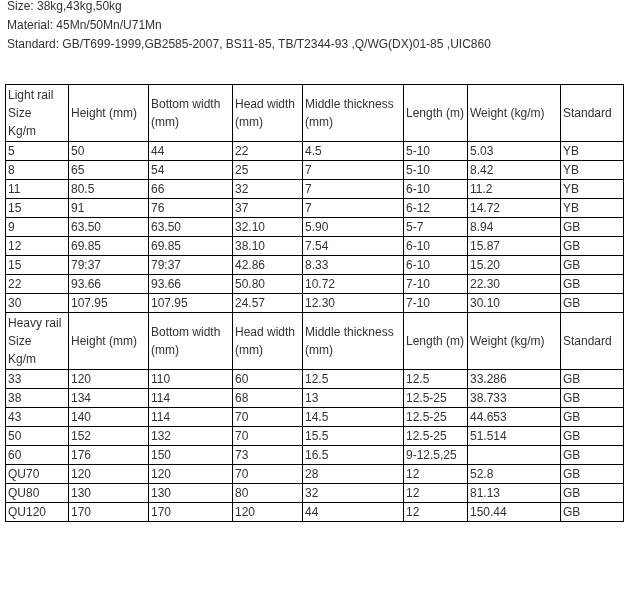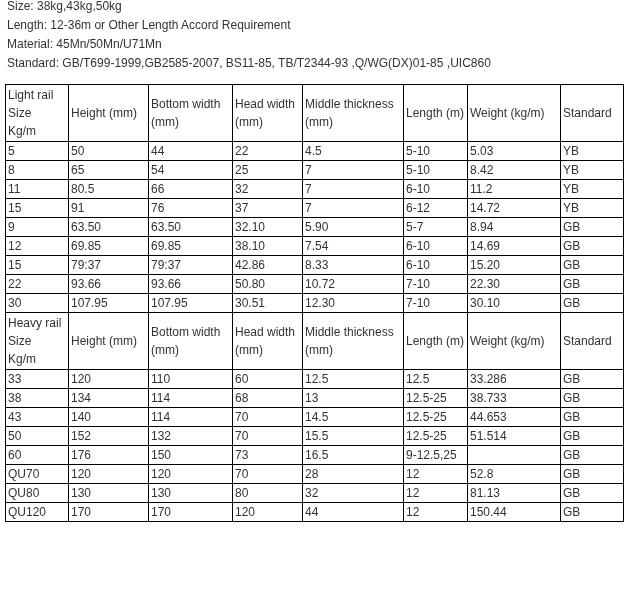--- a/index.html
+++ b/index.html
@@ -28,21 +28,20 @@
   }
   table.rail tr.hdr3 td { height: 56px; }
   table.rail tr.hdr2 td { height: 37px; }
   table.rail td.wrap { white-space: normal; }
 </style>
 </head>
 <body>
 
 <div class="specs">
   <p class="spec-line">Size: 38kg,43kg,50kg</p>
-  <p class="spec-line">Length: 12-36m or Other Length Accord Requirement</p>
   <p class="spec-line">Material: 45Mn/50Mn/U71Mn</p>
   <p class="spec-line">Standard: GB/T699-1999,GB2585-2007, BS11-85, TB/T2344-93 ,Q/WG(DX)01-85 ,UIC860</p>
 </div>
 
 <table class="rail">
   <colgroup>
     <col style="width:63px">
       <col style="width:80px">
       <col style="width:84px">
       <col style="width:70px">
@@ -116,21 +115,21 @@
         <td>8.94</td>
         <td>GB</td>
       </tr>
       <tr>
         <td>12</td>
         <td>69.85</td>
         <td>69.85</td>
         <td>38.10</td>
         <td>7.54</td>
         <td>6-10</td>
-        <td>14.69</td>
+        <td>15.87</td>
         <td>GB</td>
       </tr>
       <tr>
         <td>15</td>
         <td>79:37</td>
         <td>79:37</td>
         <td>42.86</td>
         <td>8.33</td>
         <td>6-10</td>
         <td>15.20</td>
@@ -143,21 +142,21 @@
         <td>50.80</td>
         <td>10.72</td>
         <td>7-10</td>
         <td>22.30</td>
         <td>GB</td>
       </tr>
       <tr>
         <td>30</td>
         <td>107.95</td>
         <td>107.95</td>
-        <td>30.51</td>
+        <td>24.57</td>
         <td>12.30</td>
         <td>7-10</td>
         <td>30.10</td>
         <td>GB</td>
       </tr>
       <tr class="hdr3">
         <td>
           <div>Heavy rail</div>
           <div>Size</div>
           <div>Kg/m</div>

